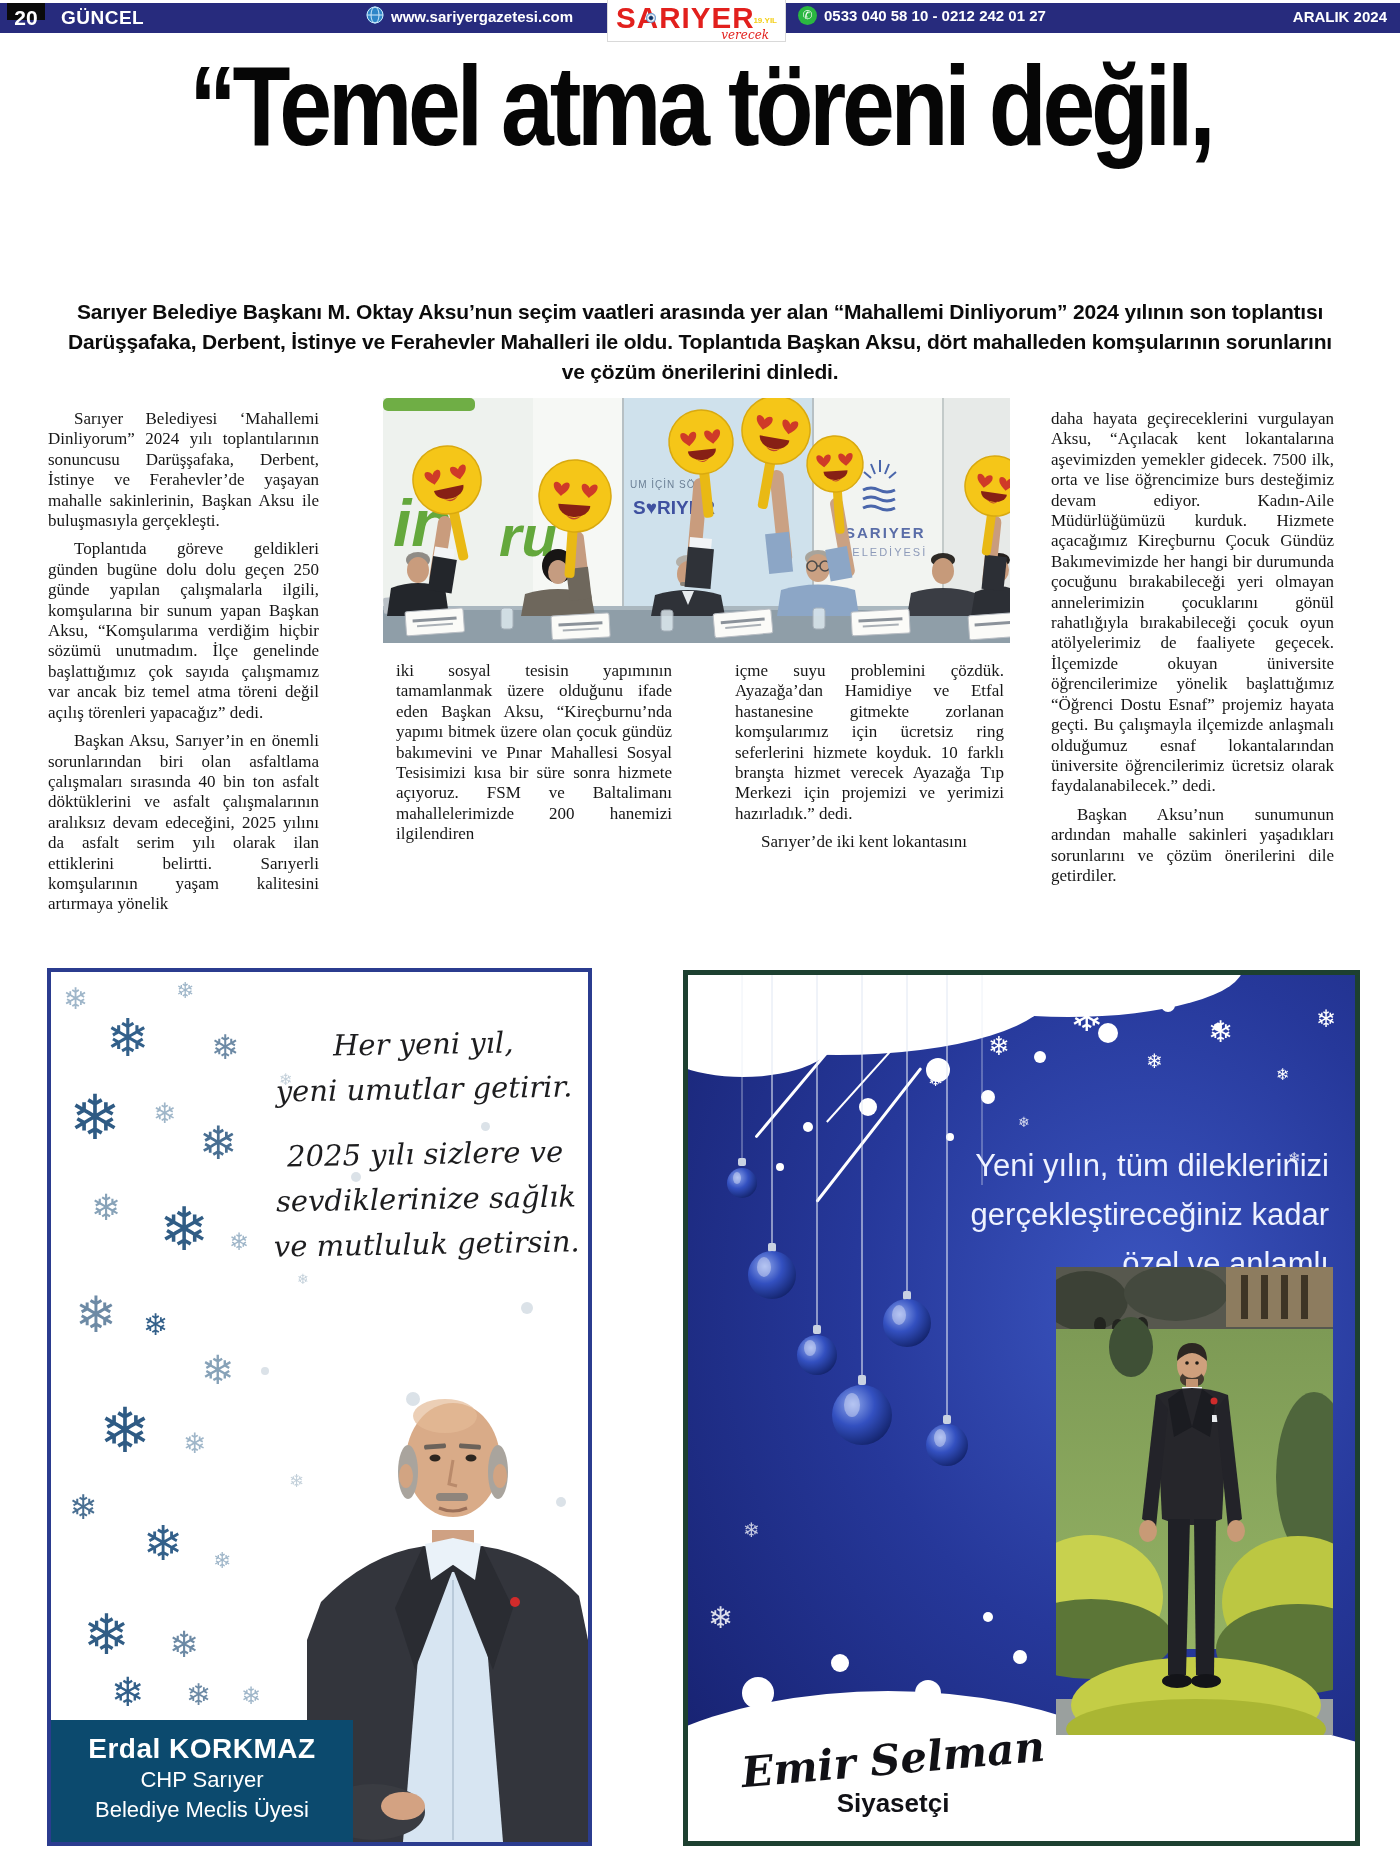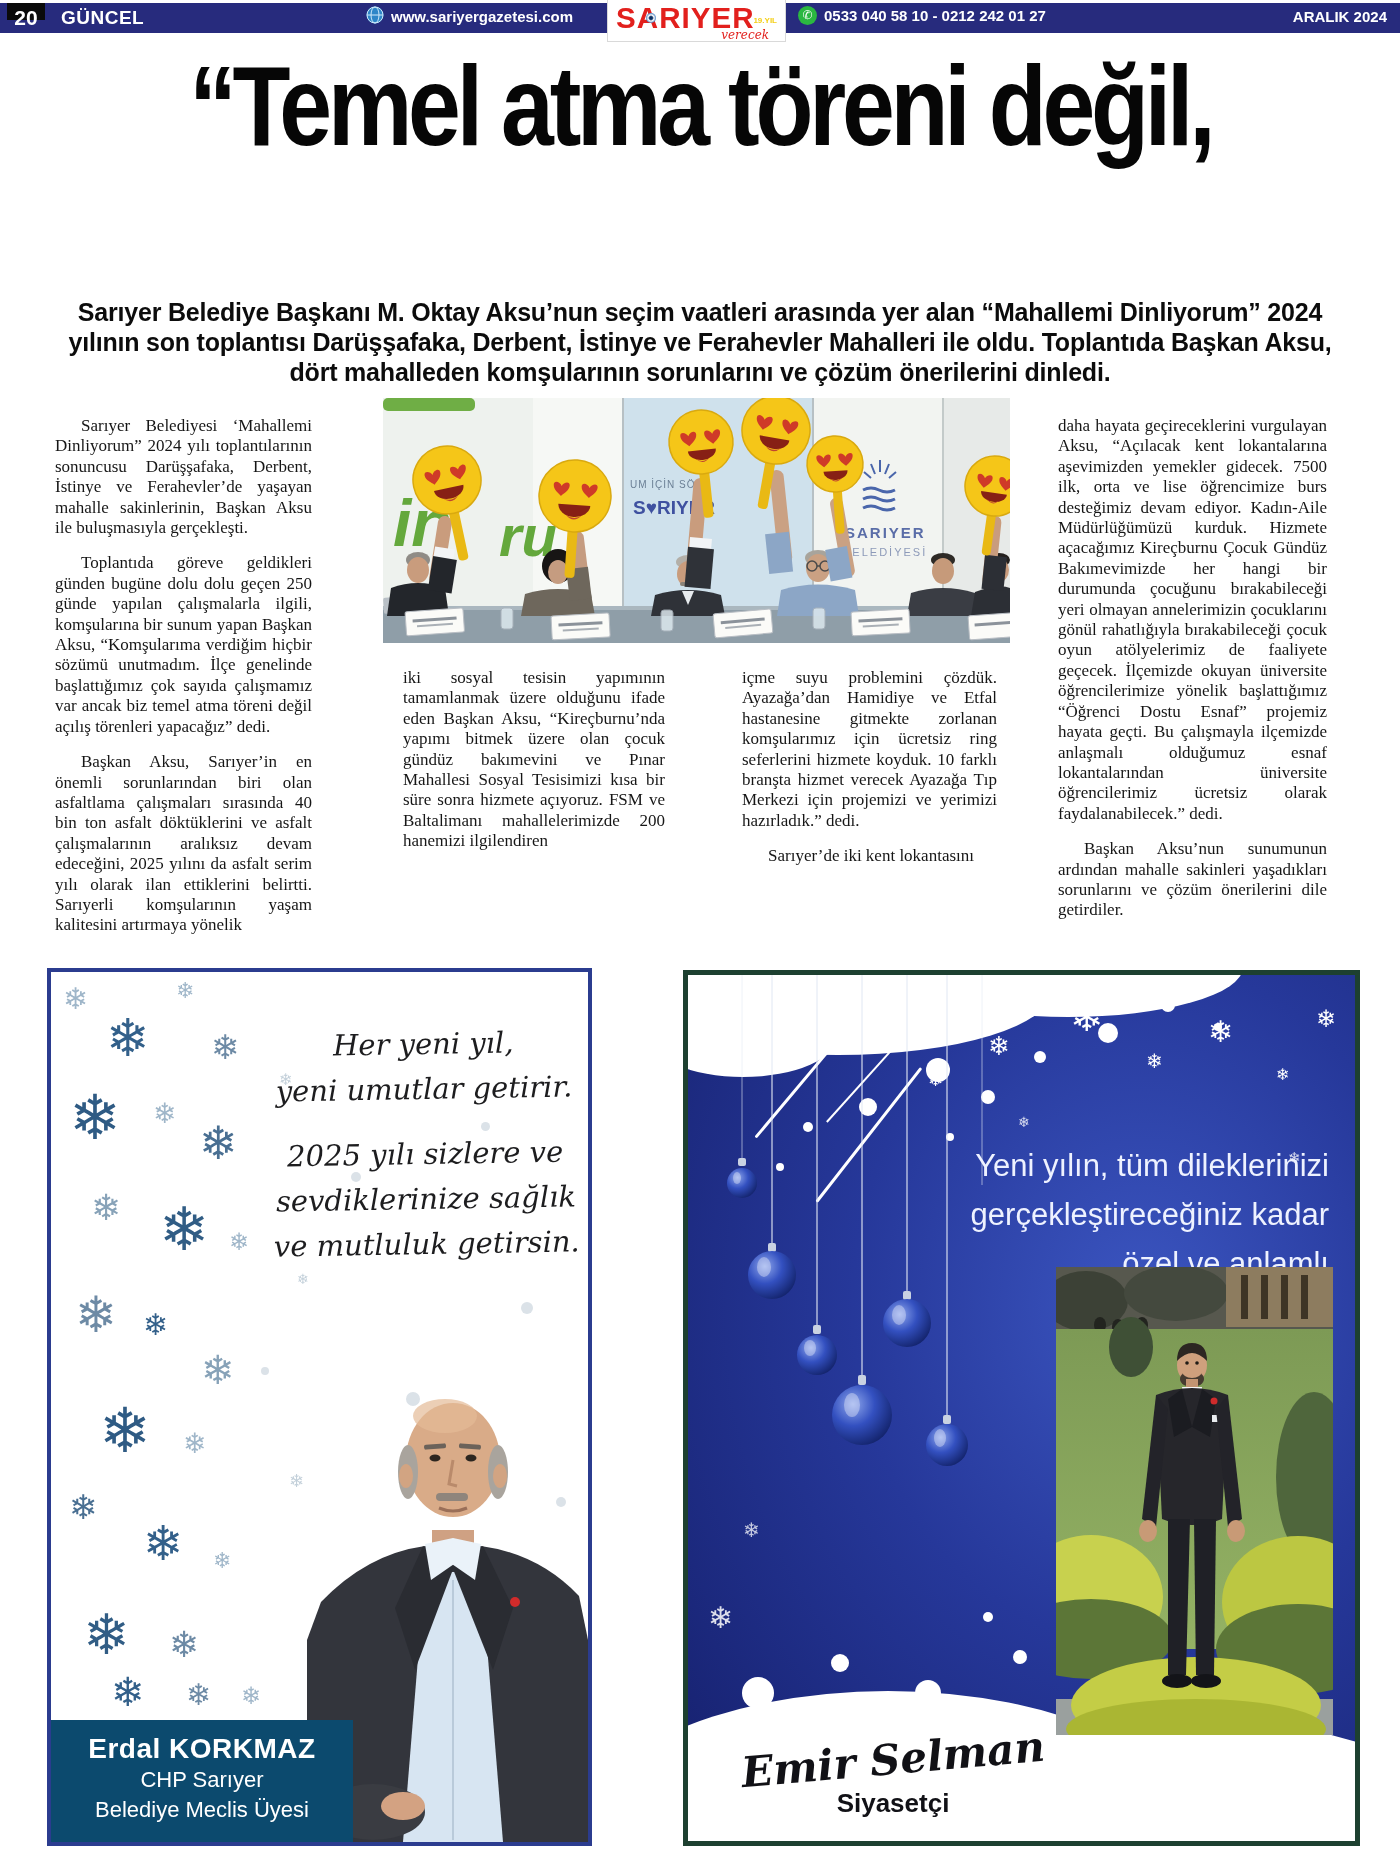--- a/index.html
+++ b/index.html
@@ -27,26 +27,26 @@
             font-family:"DejaVu Serif",serif;}
   .nazar{position:absolute;left:38px;top:13px;width:10px;height:10px;border-radius:50%;
          background:radial-gradient(circle at 50% 50%,#0a2f63 20%,#ffffff 42%,#2a6bb5 75%);}
 
   
   .hl{position:absolute;left:0;width:1400px;text-align:center;font-weight:bold;color:#060606;
       font-size:113px;letter-spacing:-5px;white-space:nowrap;line-height:112px;}
   .hl>span{display:inline-block;transform:scaleX(.84);}
   #hl1{top:50px;} #hl2{top:168px;}
   #lede{position:absolute;top:297px;left:64px;width:1272px;text-align:center;font-weight:bold;
-        font-size:25px;line-height:30px;color:#0c0c0c;letter-spacing:-.2px;}
+        font-size:21px;line-height:30px;color:#0c0c0c;letter-spacing:-.2px;}
 
   
   .col{position:absolute;font-family:"Liberation Serif","DejaVu Serif",serif;font-size:17px;
        line-height:20.4px;color:#161616;text-align:justify;overflow:hidden;}
-  .col p{margin:15px;text-indent:26px;}
+  .col p{margin:8px;text-indent:26px;}
   .col p.cont{text-indent:0;}
   #c1{left:40px;top:401px;width:287px;height:548px;}
   #c2{left:388px;top:653px;width:292px;height:294px;}
   #c3{left:727px;top:653px;width:285px;height:294px;}
   #c4{left:1043px;top:401px;width:299px;height:548px;}
   #photo-fig{position:absolute;left:383px;top:398px;width:627px;height:245px;overflow:hidden;}
   svg text{font-family:"Liberation Sans",sans-serif;}
 
   
   #adL{position:absolute;left:47px;top:968px;width:545px;height:878px;border:4px solid #2b3c8f;

